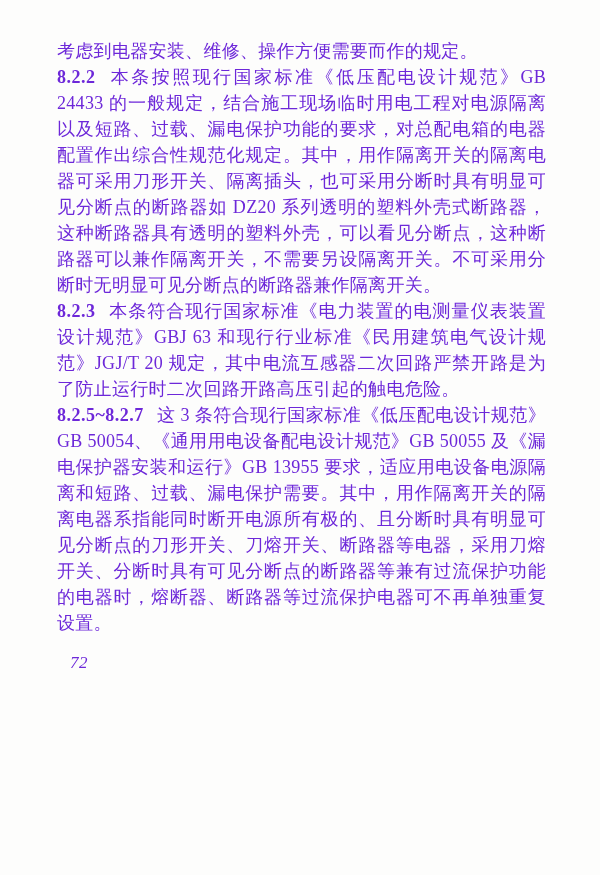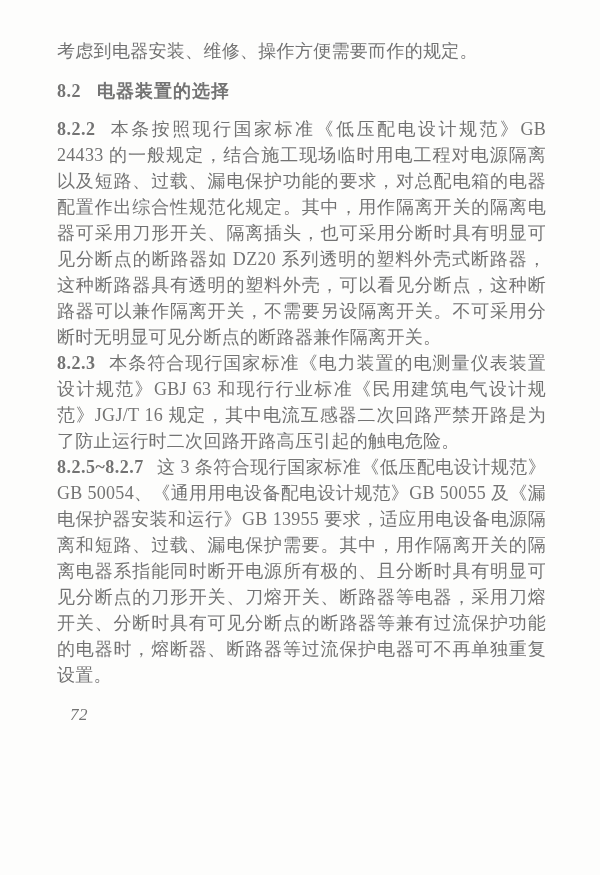--- a/index.html
+++ b/index.html
@@ -8,21 +8,21 @@
     background: #fdfdfc;
   }
   .page {
     position: relative;
     width: 600px;
     height: 875px;
     box-sizing: border-box;
     background: #fdfdfc;
     padding: 38px 54px 0 57px;
     font-family: "Liberation Serif", "DejaVu Serif", serif;
-    color: #737373;
+    color: #6d28d9;
     font-size: 18px;
     line-height: 26px;
     overflow: hidden;
   }
   .para {
     text-align: justify;
     text-justify: inter-ideograph;
     text-justify: inter-character;
     text-align-last: left;
     margin: 0;
@@ -54,31 +54,28 @@
 </style>
 </head>
 <body>
 
 <div class="page">
 
   <p class="para">
     <span>考虑到电器安装、维修、操作方便需要而作的规定。</span>
   </p>
 
-  <p class="para section-heading">
-    <span class="sec-num">8.2</span><span>电器装置的选择</span>
-  </p>
 
 
   <p class="para">
     <span class="clause-num">8.2.2</span><span>本条按照现行国家标准《低压配电设计规范》GB 24433 的一般规定，结合施工现场临时用电工程对电源隔离以及短路、过载、漏电保护功能的要求，对总配电箱的电器配置作出综合性规范化规定。其中，用作隔离开关的隔离电器可采用刀形开关、隔离插头，也可采用分断时具有明显可见分断点的断路器如 DZ20 系列透明的塑料外壳式断路器，这种断路器具有透明的塑料外壳，可以看见分断点，这种断路器可以兼作隔离开关，不需要另设隔离开关。不可采用分断时无明显可见分断点的断路器兼作隔离开关。</span>
   </p>
 
   <p class="para">
-    <span class="clause-num">8.2.3</span><span>本条符合现行国家标准《电力装置的电测量仪表装置设计规范》GBJ 63 和现行行业标准《民用建筑电气设计规范》JGJ/T 16 规定，其中电流互感器二次回路严禁开路是为了防止运行时二次回路开路高压引起的触电危险。</span>
+    <span class="clause-num">8.2.3</span><span>本条符合现行国家标准《电力装置的电测量仪表装置设计规范》GBJ 63 和现行行业标准《民用建筑电气设计规范》JGJ/T 20 规定，其中电流互感器二次回路严禁开路是为了防止运行时二次回路开路高压引起的触电危险。</span>
   </p>
 
 
   <p class="para">
     <span class="clause-num">8.2.5~8.2.7</span><span>这 3 条符合现行国家标准《低压配电设计规范》GB 50054、《通用用电设备配电设计规范》GB 50055 及《漏电保护器安装和运行》GB 13955 要求，适应用电设备电源隔离和短路、过载、漏电保护需要。其中，用作隔离开关的隔离电器系指能同时断开电源所有极的、且分断时具有明显可见分断点的刀形开关、刀熔开关、断路器等电器，采用刀熔开关、分断时具有可见分断点的断路器等兼有过流保护功能的电器时，熔断器、断路器等过流保护电器可不再单独重复设置。</span>
   </p>
 
   <div class="page-number">72</div>
 
 </div>

